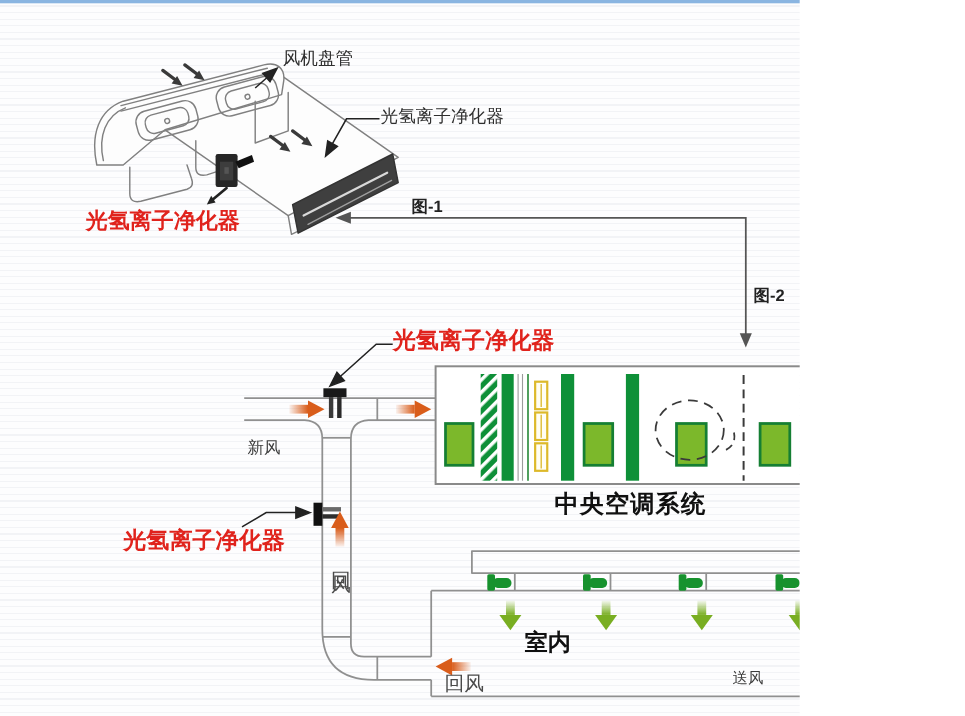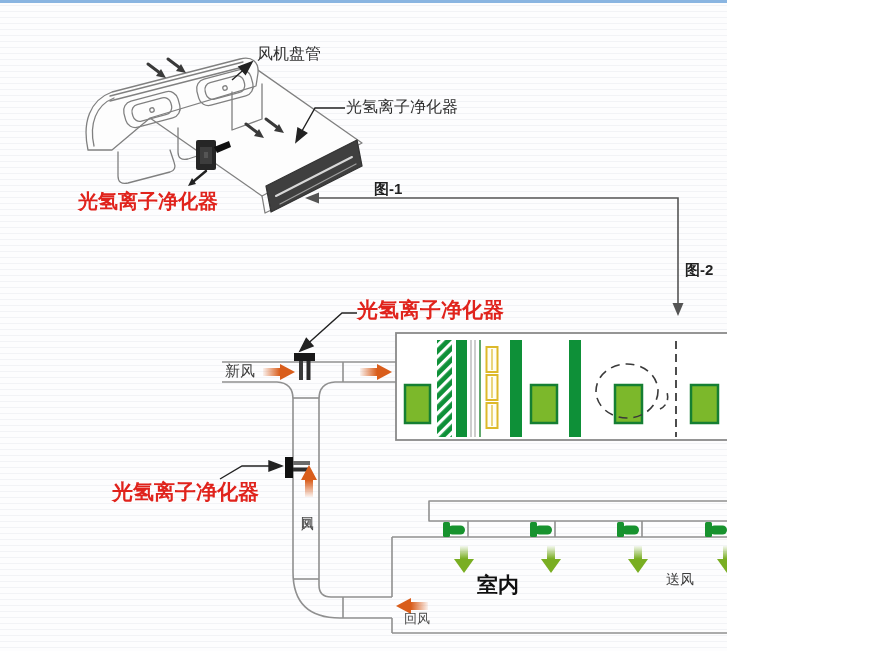--- a/index.html
+++ b/index.html
@@ -7,22 +7,22 @@
     position:relative;width:727px;height:651px;overflow:hidden;
     background:
       repeating-linear-gradient(to bottom,
         #fdfdfe 0px,#fdfdfe 5px,
         #f2f3f6 5px,#f2f3f6 6px);
     font-family:Liberation Sans, sans-serif;
   }
   #topbar{position:absolute;left:0;top:0;width:877px;height:3px;background:#8ab5e1;}
   svg{position:absolute;left:0;top:0;}
   .lbl{position:absolute;white-space:nowrap;color:#2f2f2f;line-height:1.05;}
-  .lbl.small{font-size:14px;color:#3c3c3c;}
-  .lbl.tiny{font-size:13px;color:#4a4a4a;}
+  .lbl.small{font-size:14px;color:#3c3c3c;margin-top:37px;}
+  .lbl.tiny{font-size:18px;color:#4a4a4a;}
   .lbl.fig{font-size:15px;font-weight:700;color:#222;}
   .lbl.red{color:#e0231c;font-weight:700;}
   .lbl.title{font-size:22px;font-weight:700;color:#101010;letter-spacing:1px;}
   .lbl.vert{writing-mode:vertical-rl;text-orientation:upright;letter-spacing:2px;}
 </style>
 </head>
 <body>
 
 <div id="stage">
   <div id="topbar"></div>
@@ -232,17 +232,18 @@
   <div class="lbl" style="left:257px;top:46px;font-size:16px;">风机盘管</div>
   <div class="lbl" style="left:346px;top:99px;font-size:16px;">光氢离子净化器</div>
   <div class="lbl red" style="left:78px;top:191px;font-size:20px;">光氢离子净化器</div>
   <div class="lbl fig" style="left:374px;top:181px;">图-1</div>
   <div class="lbl fig" style="left:685px;top:262px;">图-2</div>
 
   <div class="lbl red" style="left:357px;top:299px;font-size:21px;">光氢离子净化器</div>
   <div class="lbl red" style="left:112px;top:481px;font-size:21px;">光氢离子净化器</div>
 
   <div class="lbl small" style="left:225px;top:363px;font-size:15px;">新风</div>
+  <div class="lbl title" style="left:504px;top:446px;">中央空调系统</div>
   <div class="lbl tiny vert" style="left:300px;top:506px;">回风</div>
   <div class="lbl small" style="left:666px;top:572px;">送风</div>
   <div class="lbl" style="left:477px;top:574px;font-size:21px;font-weight:700;color:#101010;">室内</div>
   <div class="lbl tiny" style="left:404px;top:612px;">回风</div>
 </div>
 
 </body></html>

